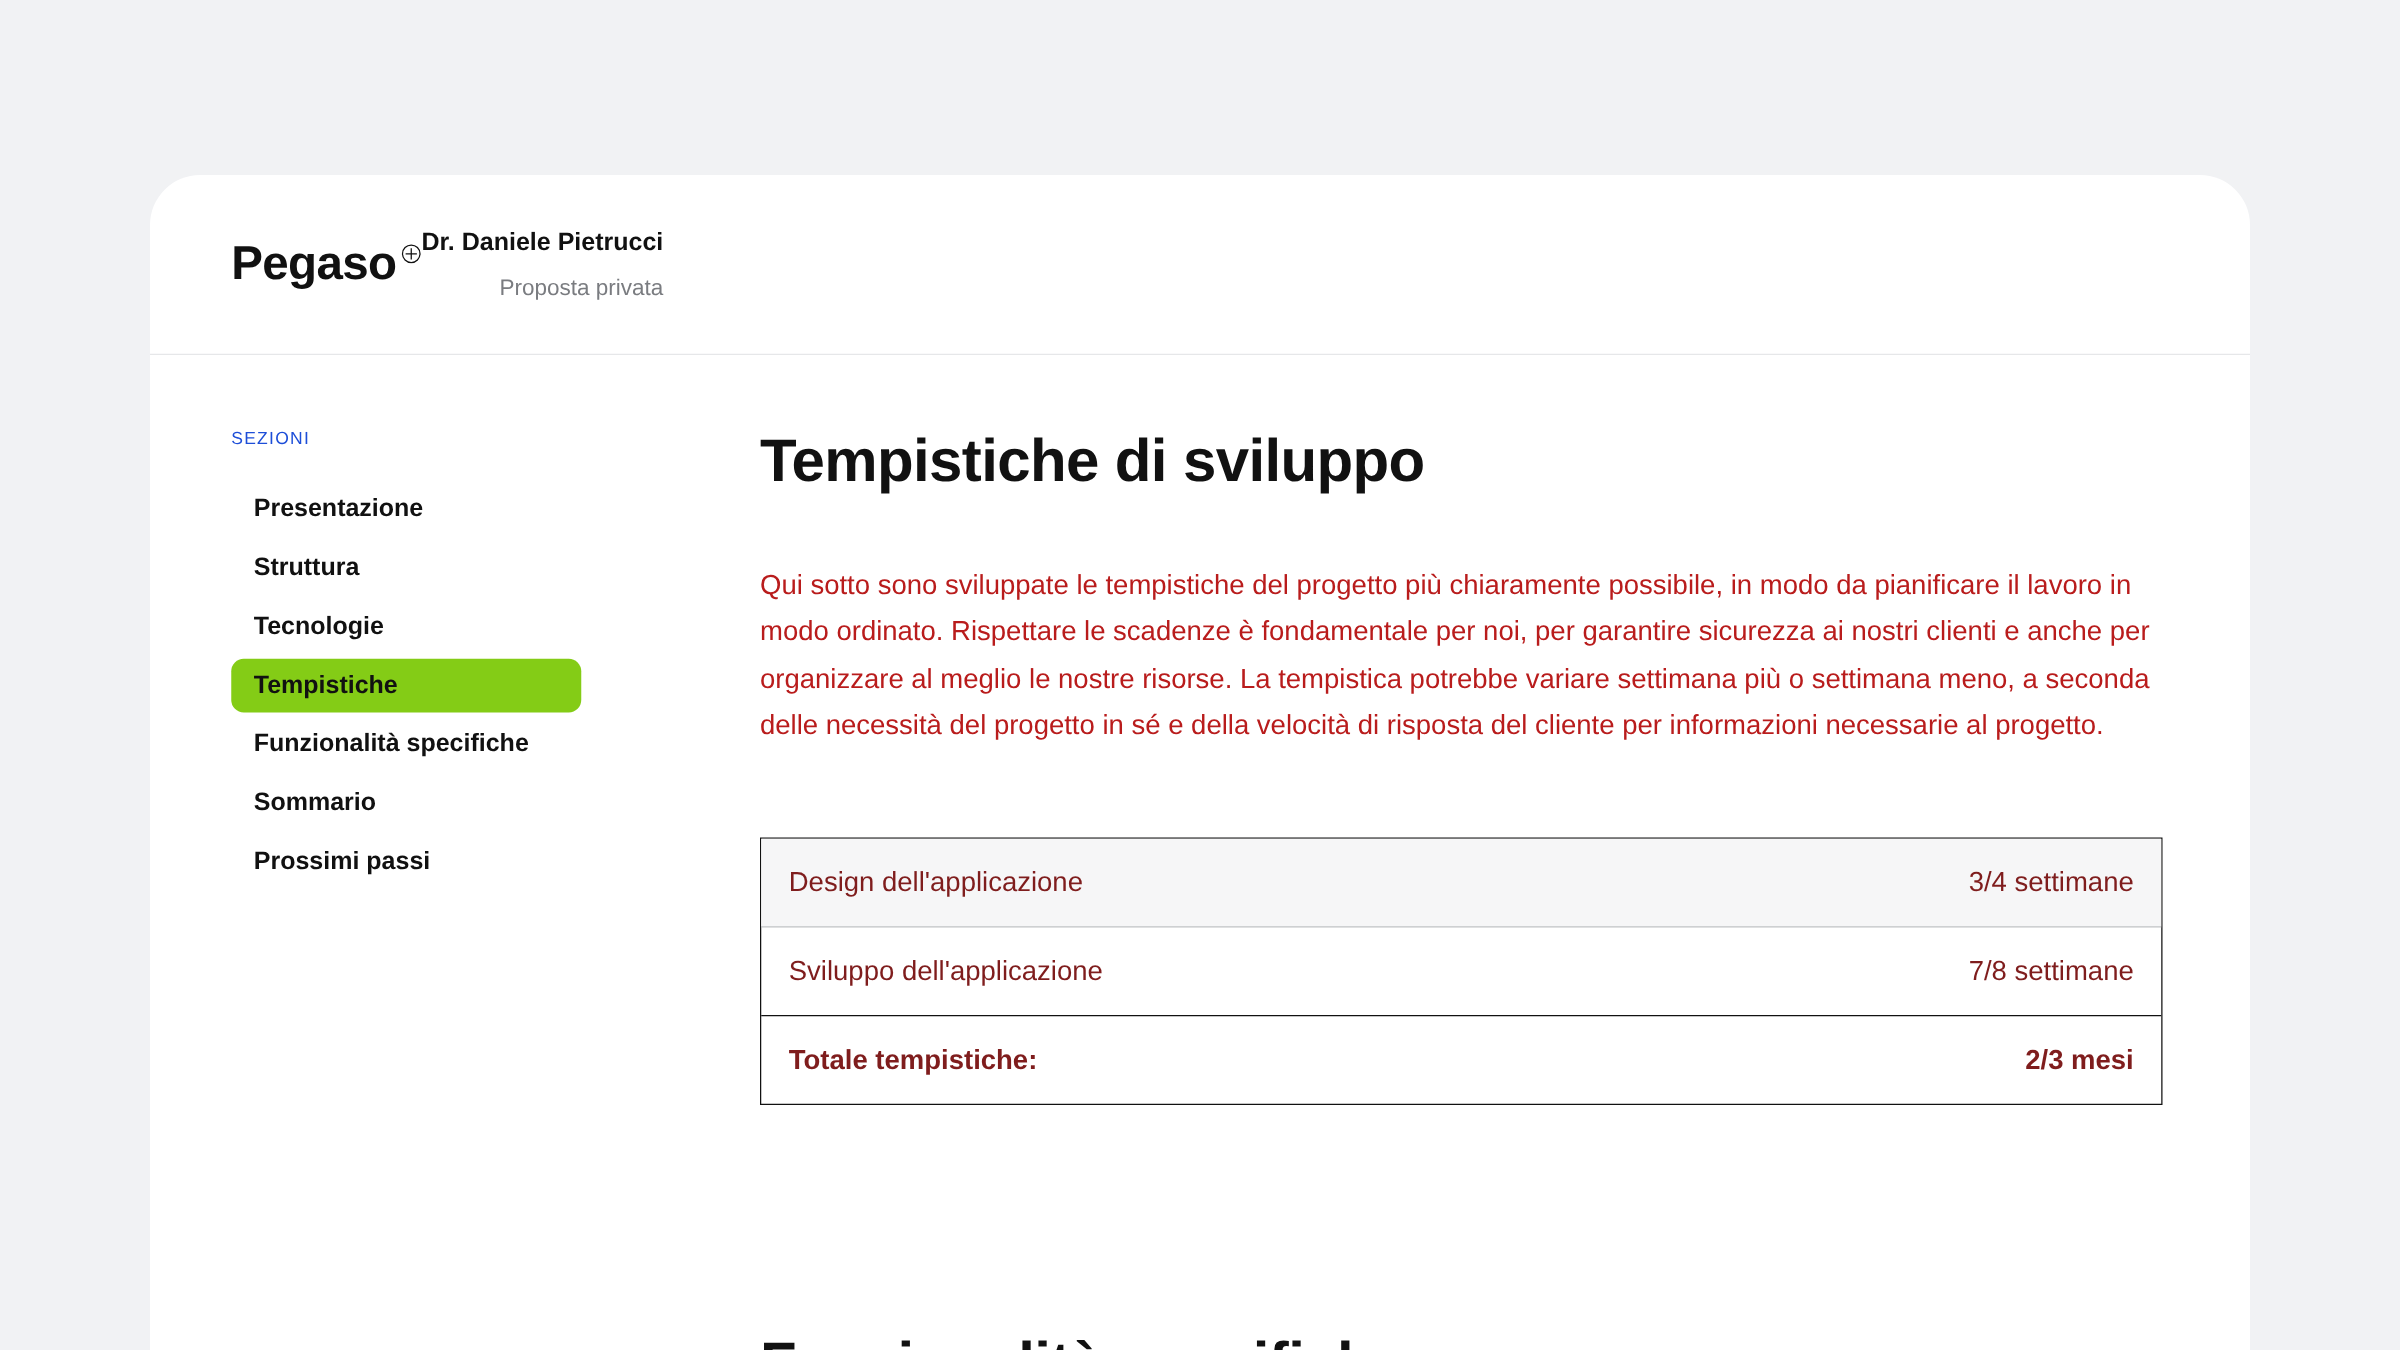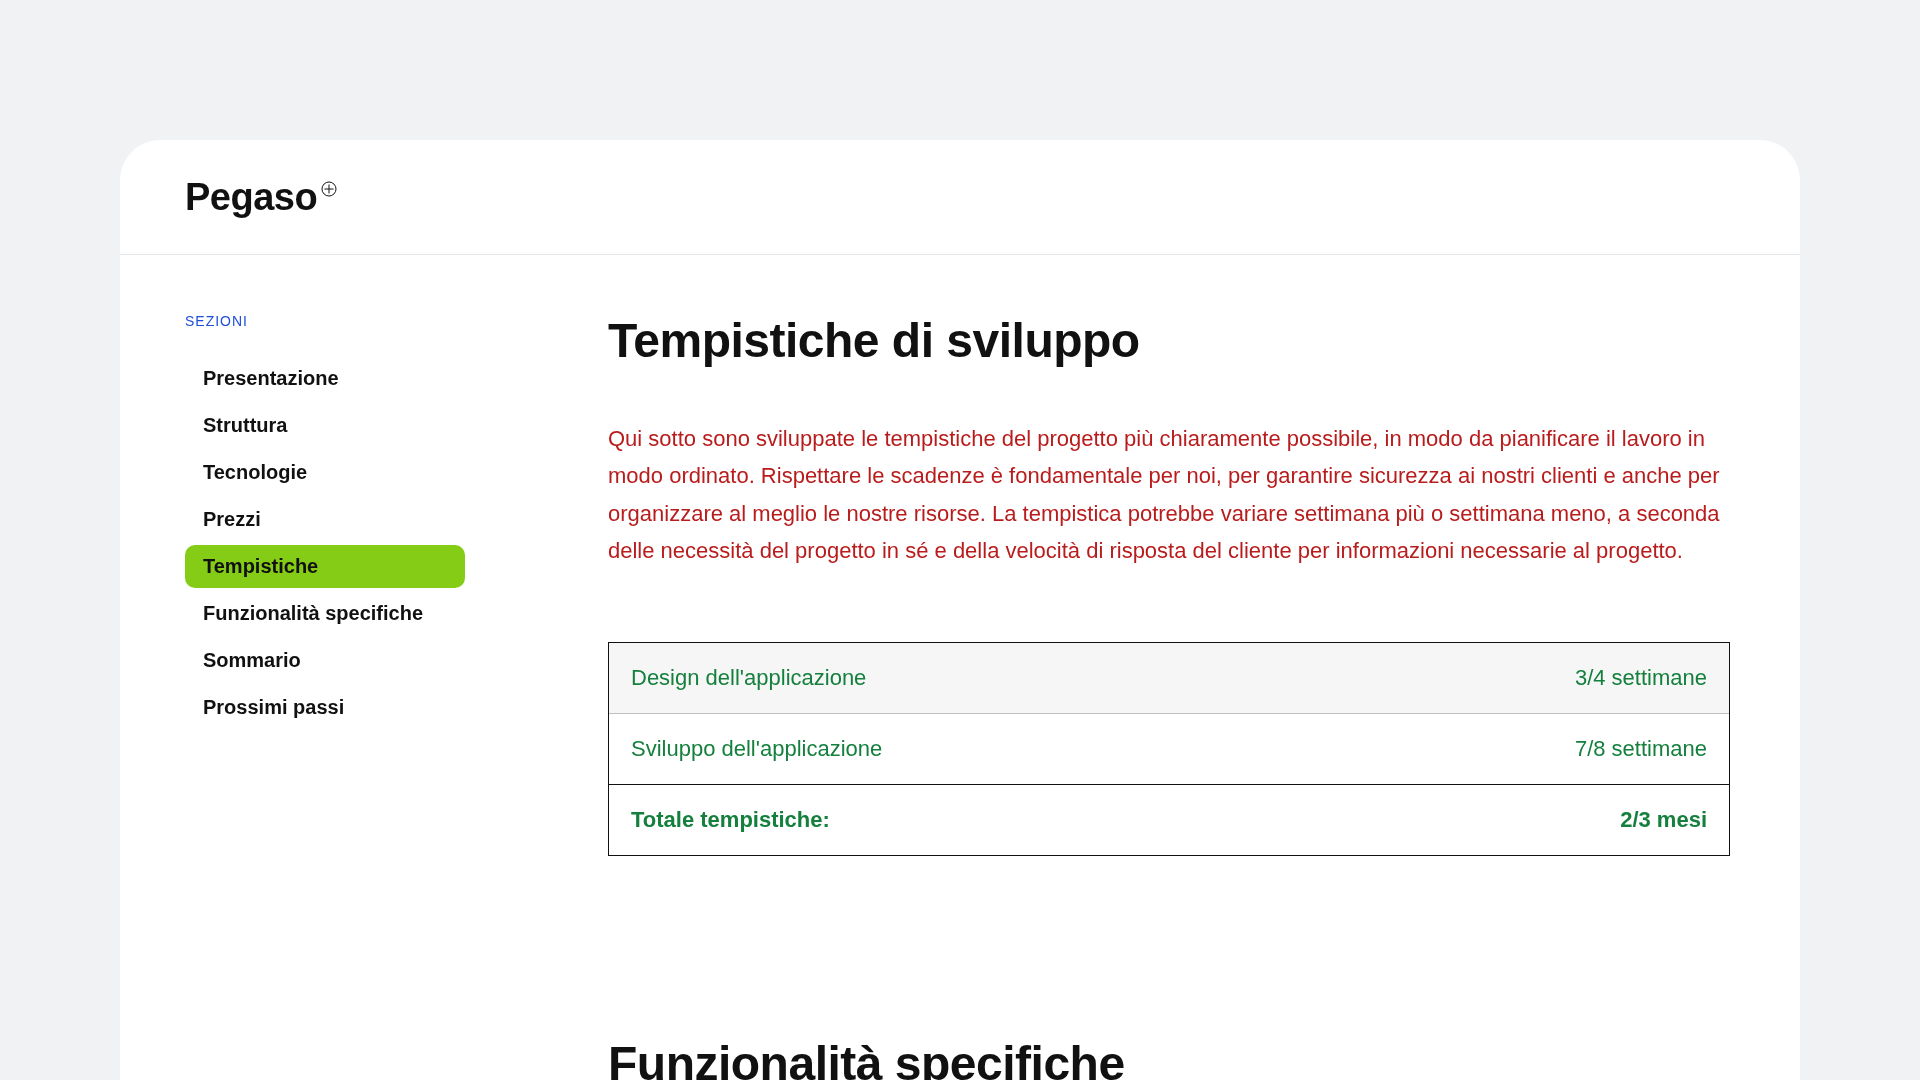--- a/index.html
+++ b/index.html
@@ -108,21 +108,21 @@
     .timeline-table {
       border: 1.5px solid #111;
       width: 100%;
     }
     .timeline-row {
       display: flex;
       justify-content: space-between;
       align-items: flex-start;
       padding: 22px 22px;
       font-size: 22px;
-      color: #15803d;
+      color: #7f1d1d;
       gap: 11px;
     }
     .timeline-row + .timeline-row {
       border-top: 1px solid #bfc1c4;
     }
     .timeline-row.header-row {
       background: #f6f6f7;
     }
     .timeline-row.total-row {
       border-top: 1.5px solid #111;
@@ -145,31 +145,34 @@
     <div class="logo">
       <span class="logo-text">Pegaso</span>
       <span class="logo-icon">
         <svg width="16" height="16" viewBox="0 0 16 16" fill="none">
           <circle cx="8" cy="8" r="7" stroke="#111" stroke-width="1"></circle>
           <line x1="8" y1="3.5" x2="8" y2="12.5" stroke="#111" stroke-width="1"></line>
           <line x1="3.5" y1="8" x2="12.5" y2="8" stroke="#111" stroke-width="1"></line>
         </svg>
       </span>
     </div>
+    <div class="header-right">
+      <div class="client-name">Dr. Daniele Pietrucci</div>
+      <div class="client-subtitle">Proposta privata</div>
+    </div>
   </div>
 
   <div class="body">
 
     <div class="sidebar">
       <div class="sidebar-label">SEZIONI</div>
       <div id="sidebar-list">
           <div class="sidebar-item">Presentazione</div>
           <div class="sidebar-item">Struttura</div>
           <div class="sidebar-item">Tecnologie</div>
-          <div class="sidebar-item">Prezzi</div>
           <div class="sidebar-item active">Tempistiche</div>
           <div class="sidebar-item">Funzionalità specifiche</div>
           <div class="sidebar-item">Sommario</div>
           <div class="sidebar-item">Prossimi passi</div>
         </div>
     </div>
 
     <div class="content">
       <h1 class="section-title">Tempistiche di sviluppo</h1>
       <p class="section-paragraph">Qui sotto sono sviluppate le tempistiche del progetto più chiaramente possibile, in modo da pianificare il lavoro in modo ordinato. Rispettare le scadenze è fondamentale per noi, per garantire sicurezza ai nostri clienti e anche per organizzare al meglio le nostre risorse. La tempistica potrebbe variare settimana più o settimana meno, a seconda delle necessità del progetto in sé e della velocità di risposta del cliente per informazioni necessarie al progetto.</p>

